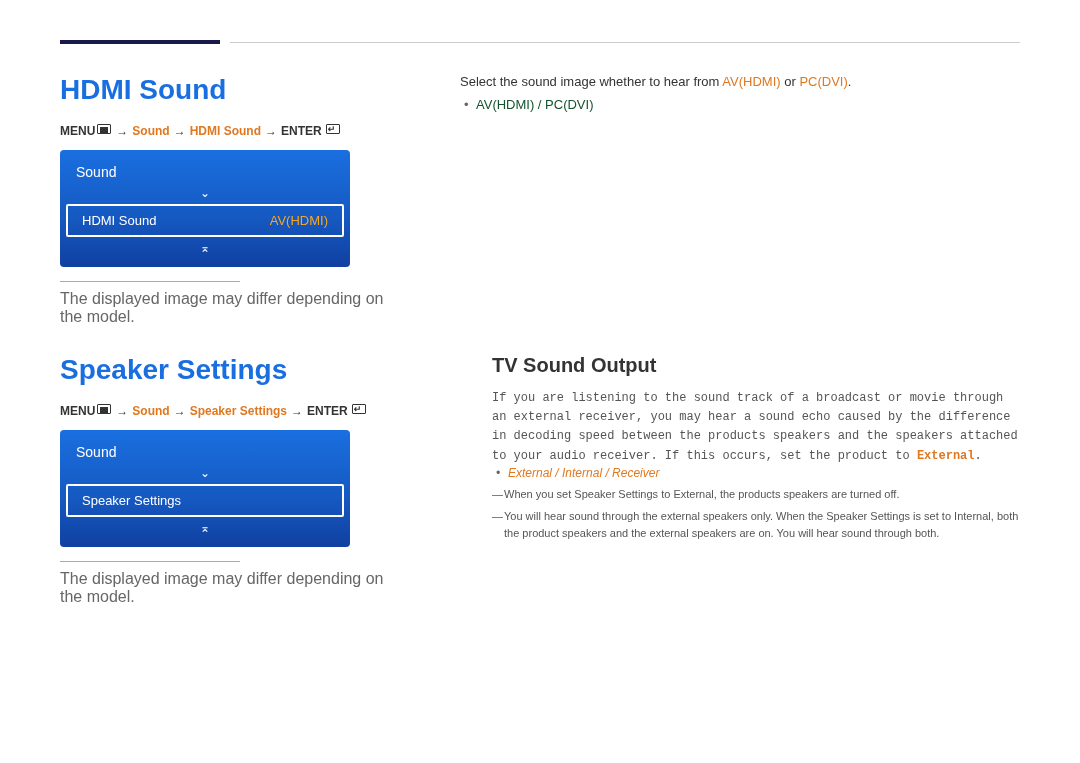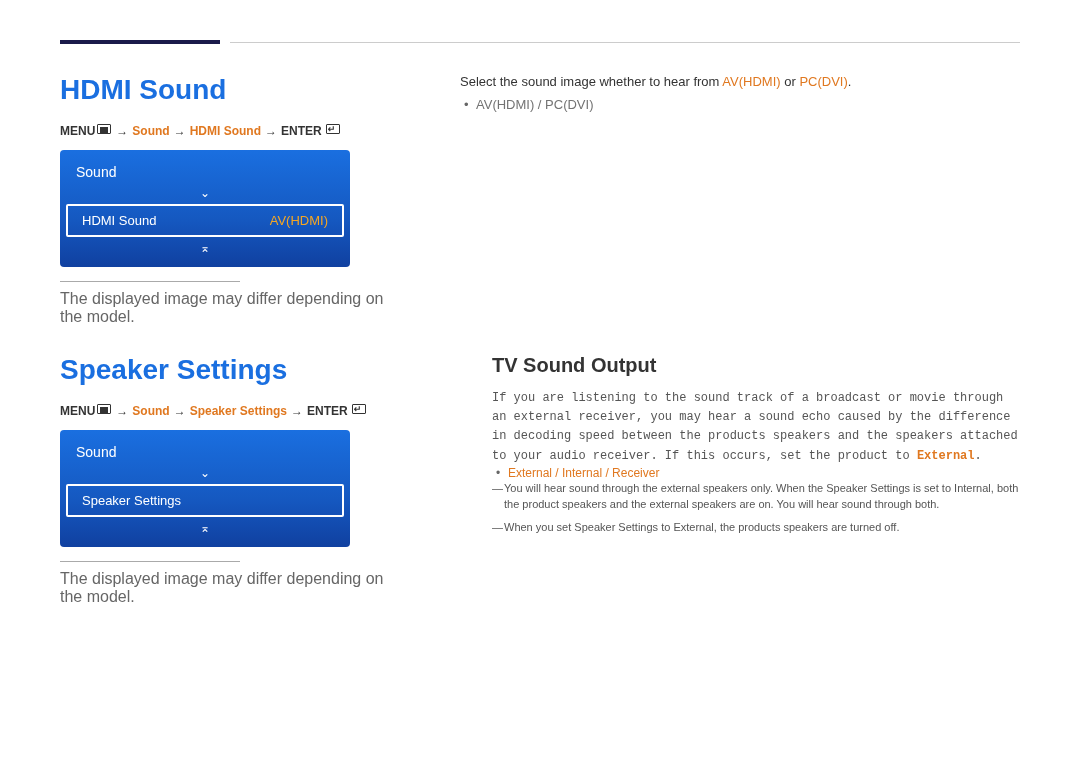--- a/index.html
+++ b/index.html
@@ -176,21 +176,21 @@
     }
     .right-col .intro-text .orange {
       color: #e07820;
     }
     .right-col .bullet-list {
       list-style: none;
       margin-left: 16px;
     }
     .right-col .bullet-list li {
       font-size: 13px;
-      color: #737373;
+      color: #14532d;
       margin-bottom: 4px;
       position: relative;
     }
     .right-col .bullet-list li::before {
       content: '•';
       position: absolute;
       left: -12px;
       color: #666;
     }
 
@@ -207,21 +207,22 @@
       line-height: 1.6;
       font-family: Liberation Mono, monospace;
     }
     .body-text .bold-orange {
       color: #e07820;
       font-weight: bold;
     }
     .orange-bullet-list {
       list-style: none;
       margin-left: 16px;
-      margin-bottom: 0;
+      margin-bottom: 6px;
+      font-style: italic;
     }
     .orange-bullet-list li {
       color: #e07820;
       font-size: 12px;
       position: relative;
     }
     .orange-bullet-list li::before {
       content: '•';
       position: absolute;
       left: -12px;
@@ -330,21 +331,21 @@
 
     <p class="body-text">
       <span>If you are listening to the sound track of a broadcast or movie through an external receiver, you may hear a sound echo caused by the difference in decoding speed between the products speakers and the speakers attached to your audio receiver. If this occurs, set the product to </span><span class="bold-orange">External</span><span>.</span>
     </p>
 
     <ul class="orange-bullet-list">
       <li>External / Internal / Receiver</li>
     </ul>
 
     <p class="note-line">
+      <span>When you set </span><span class="bold">Speaker Settings</span><span> to </span><span class="bold">External</span><span>, the products speakers are turned off.</span>
+    </p>
+
+    <p class="note-line">
       <span>You will hear sound through the external speakers only. When the </span><span class="bold">Speaker Settings</span><span> is set to </span><span class="bold">Internal</span><span>, both the product speakers and the external speakers are on. You will hear sound through both.</span>
     </p>
 
-    <p class="note-line">
-      <span>When you set </span><span class="bold">Speaker Settings</span><span> to </span><span class="bold">External</span><span>, the products speakers are turned off.</span>
-    </p>
-
   </div>
 </div>
 
 </body></html>

